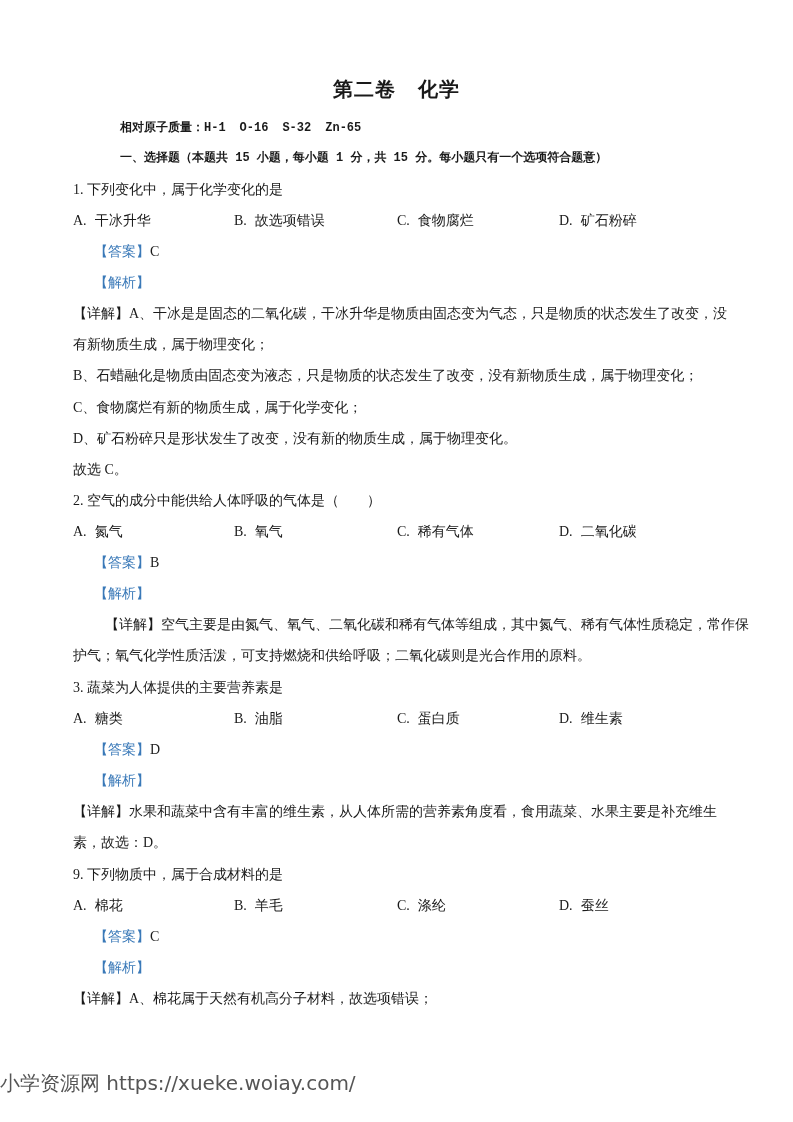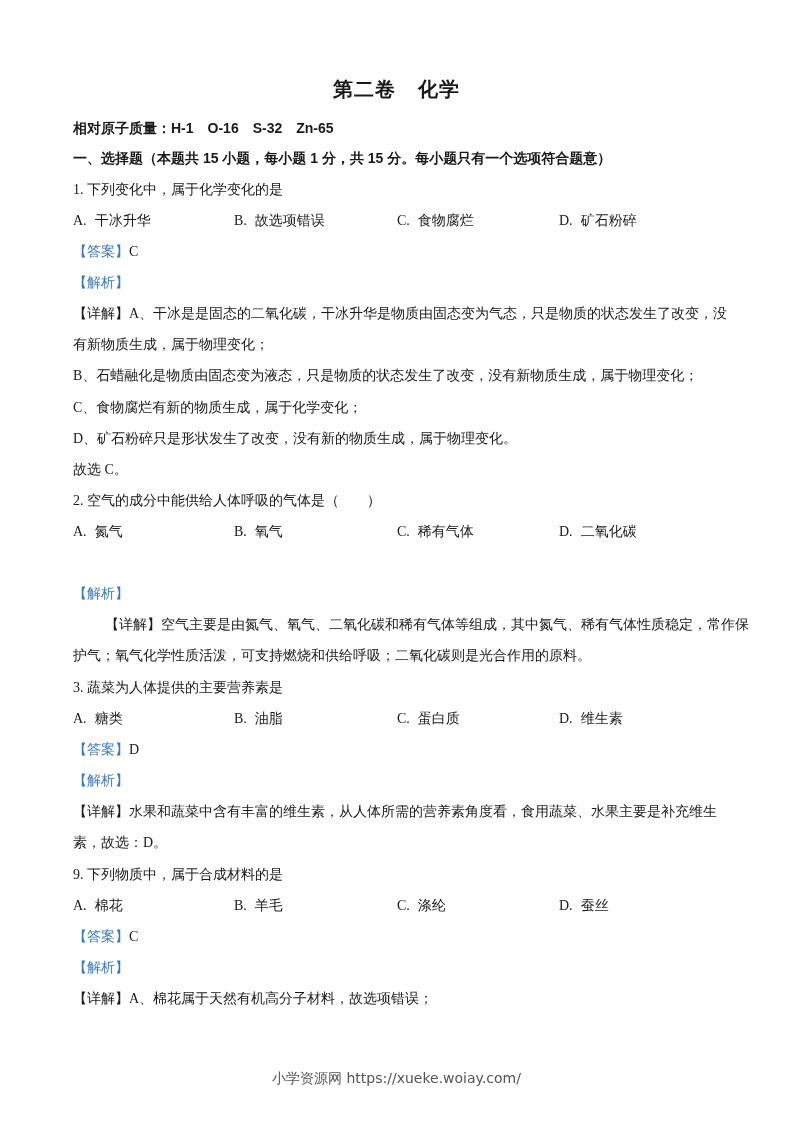--- a/index.html
+++ b/index.html
@@ -3,29 +3,29 @@
 <meta charset="utf-8">
 <style>
   html, body { margin: 0; padding: 0; background: #ffffff; }
   body { width: 793px; height: 1122px; position: relative; overflow: hidden;
          font-family: "Liberation Serif", "DejaVu Serif", serif; color: #1a1a1a; }
   .page { position: absolute; left: 0; top: 8px; width: 793px; height: 1122px; }
   .title { position: absolute; top: 68px; left: 0; width: 793px; text-align: center;
            font-family: "DejaVu Sans", "Liberation Sans", sans-serif; font-weight: bold; font-size: 20px; letter-spacing: 1px; }
   .title .gap { display: inline-block; width: 22px; }
   .line { position: absolute; left: 73px; width: 652px; font-size: 14px; line-height: 20px; white-space: nowrap; }
-  .bold { font-weight: bold; font-family: Liberation Sans, sans-serif; font-size: 14px; }
+  .bold { font-weight: bold; font-family: Liberation Mono, monospace; font-size: 12px; margin-left: 47px; }
   .mass span.item { margin-left: 14px; }
   .opts { position: absolute; left: 73px; width: 652px; font-size: 14px; line-height: 20px; }
   .opt { position: absolute; top: 0; white-space: nowrap; }
   .opt.a { left: 0; text-align: right; } .opt.b { left: 161px; } .opt.c { left: 324px; } .opt.d { left: 486px; }
   .opt .letter { margin-right: 8px; }
-  .tag-blue { color: #3a79b8; }
-  .footer { position: absolute; top: 1062px; left: 0; width: 793px; text-align: center;
-            font-family: "DejaVu Sans", "Liberation Sans", sans-serif; font-size: 14px; color: #555555; }
+  .tag-blue { color: #3a79b8; margin-left: 21px; }
+  .footer { position: absolute; top: 1062px; left: 0; width: 793px; 
+            font-family: "DejaVu Sans", "Liberation Sans", sans-serif; font-size: 20px; color: #555555; }
 </style>
 </head>
 <body>
 
 <div class="page">
 
   <div class="title">
     <span>第二卷</span><span class="gap"></span><span>化学</span>
   </div>
 
@@ -53,20 +53,23 @@
   <div class="line" style="top:421px;">D、矿石粉碎只是形状发生了改变，没有新的物质生成，属于物理变化。</div>
   <div class="line" style="top:452px;">故选 C。</div>
 
   <div class="line" style="top:483px;">2. 空气的成分中能供给人体呼吸的气体是（　　）</div>
   <div class="opts" style="top:514px;">
     <span class="opt a"><span class="letter">A.</span><span>氮气</span></span>
     <span class="opt b"><span class="letter">B.</span><span>氧气</span></span>
     <span class="opt c"><span class="letter">C.</span><span>稀有气体</span></span>
     <span class="opt d"><span class="letter">D.</span><span>二氧化碳</span></span>
   </div>
+  <div class="line" style="top:545px;">
+    <span class="tag-blue"><span>【</span><span>答案</span><span>】</span></span><span>B</span>
+  </div>
   <div class="line tag-blue" style="top:576px;">【解析】</div>
   <div class="line" style="top:607px;margin-left:32px;"><span>【详解】</span><span>空气主要是由氮气、氧气、二氧化碳和稀有气体等组成，其中氮气、稀有气体性质稳定，常作保</span></div>
   <div class="line" style="top:638px;">护气；氧气化学性质活泼，可支持燃烧和供给呼吸；二氧化碳则是光合作用的原料。</div>
 
   <div class="line" style="top:670px;">3. 蔬菜为人体提供的主要营养素是</div>
   <div class="opts" style="top:701px;">
     <span class="opt a"><span class="letter">A.</span><span>糖类</span></span>
     <span class="opt b"><span class="letter">B.</span><span>油脂</span></span>
     <span class="opt c"><span class="letter">C.</span><span>蛋白质</span></span>
     <span class="opt d"><span class="letter">D.</span><span>维生素</span></span>

